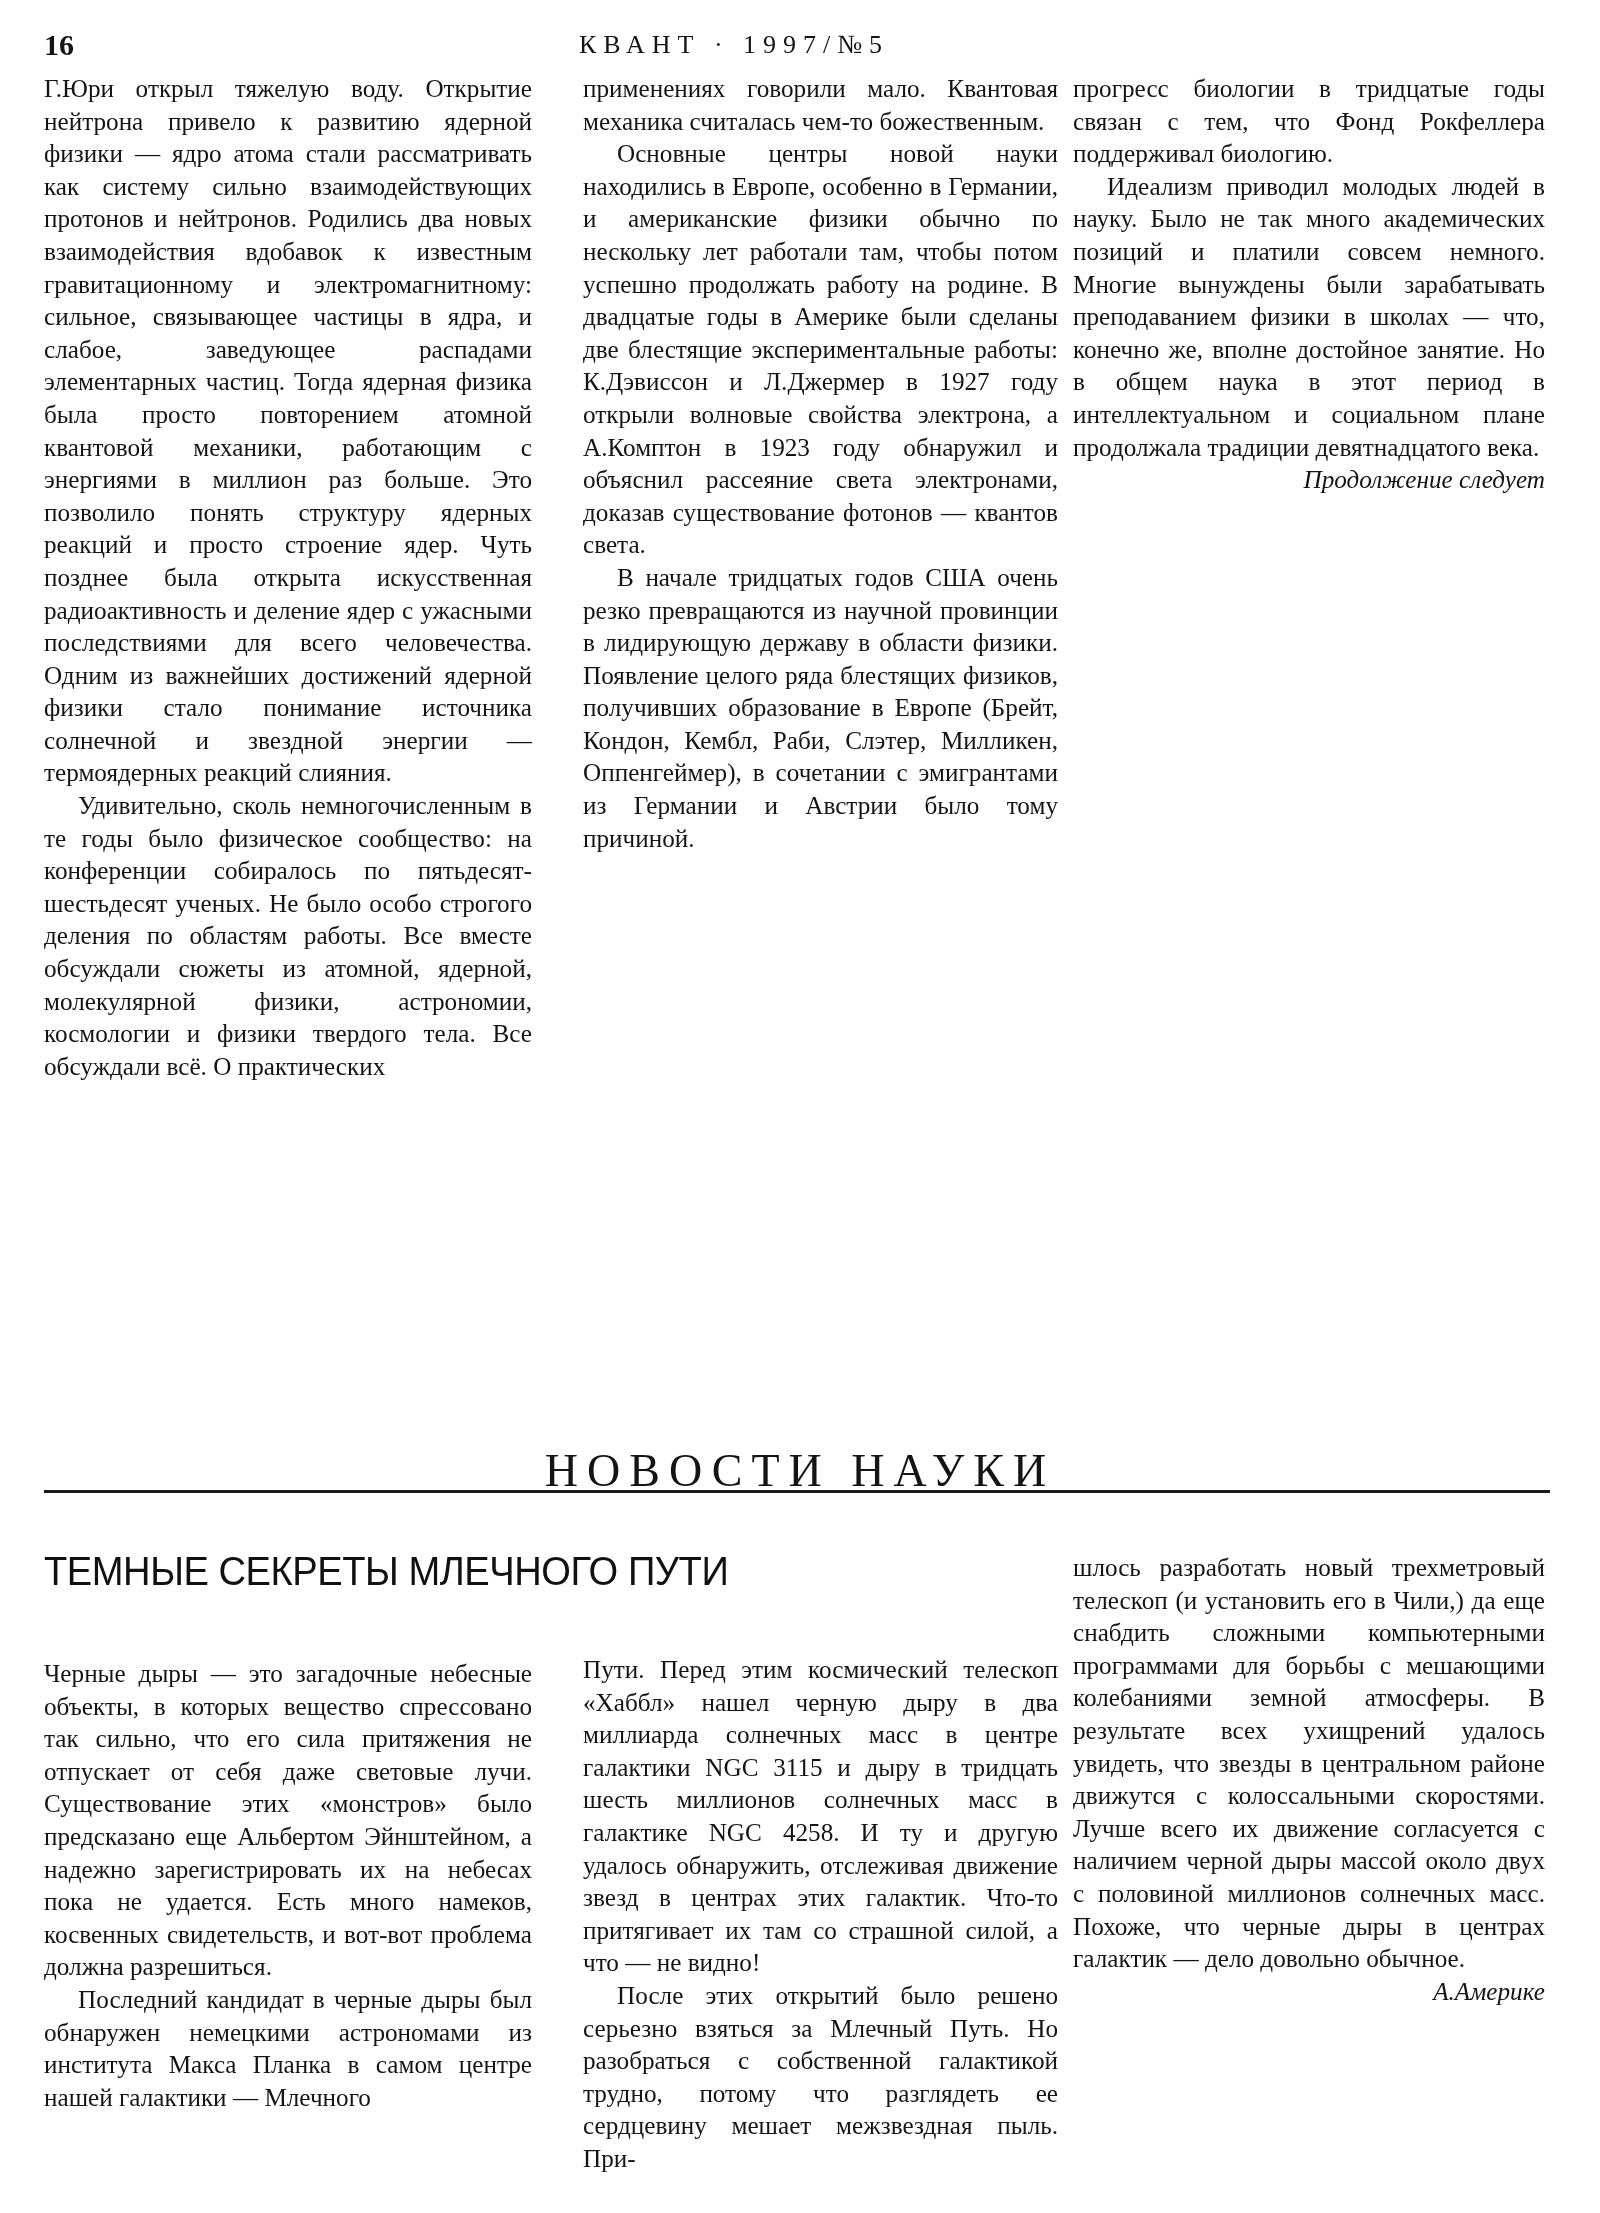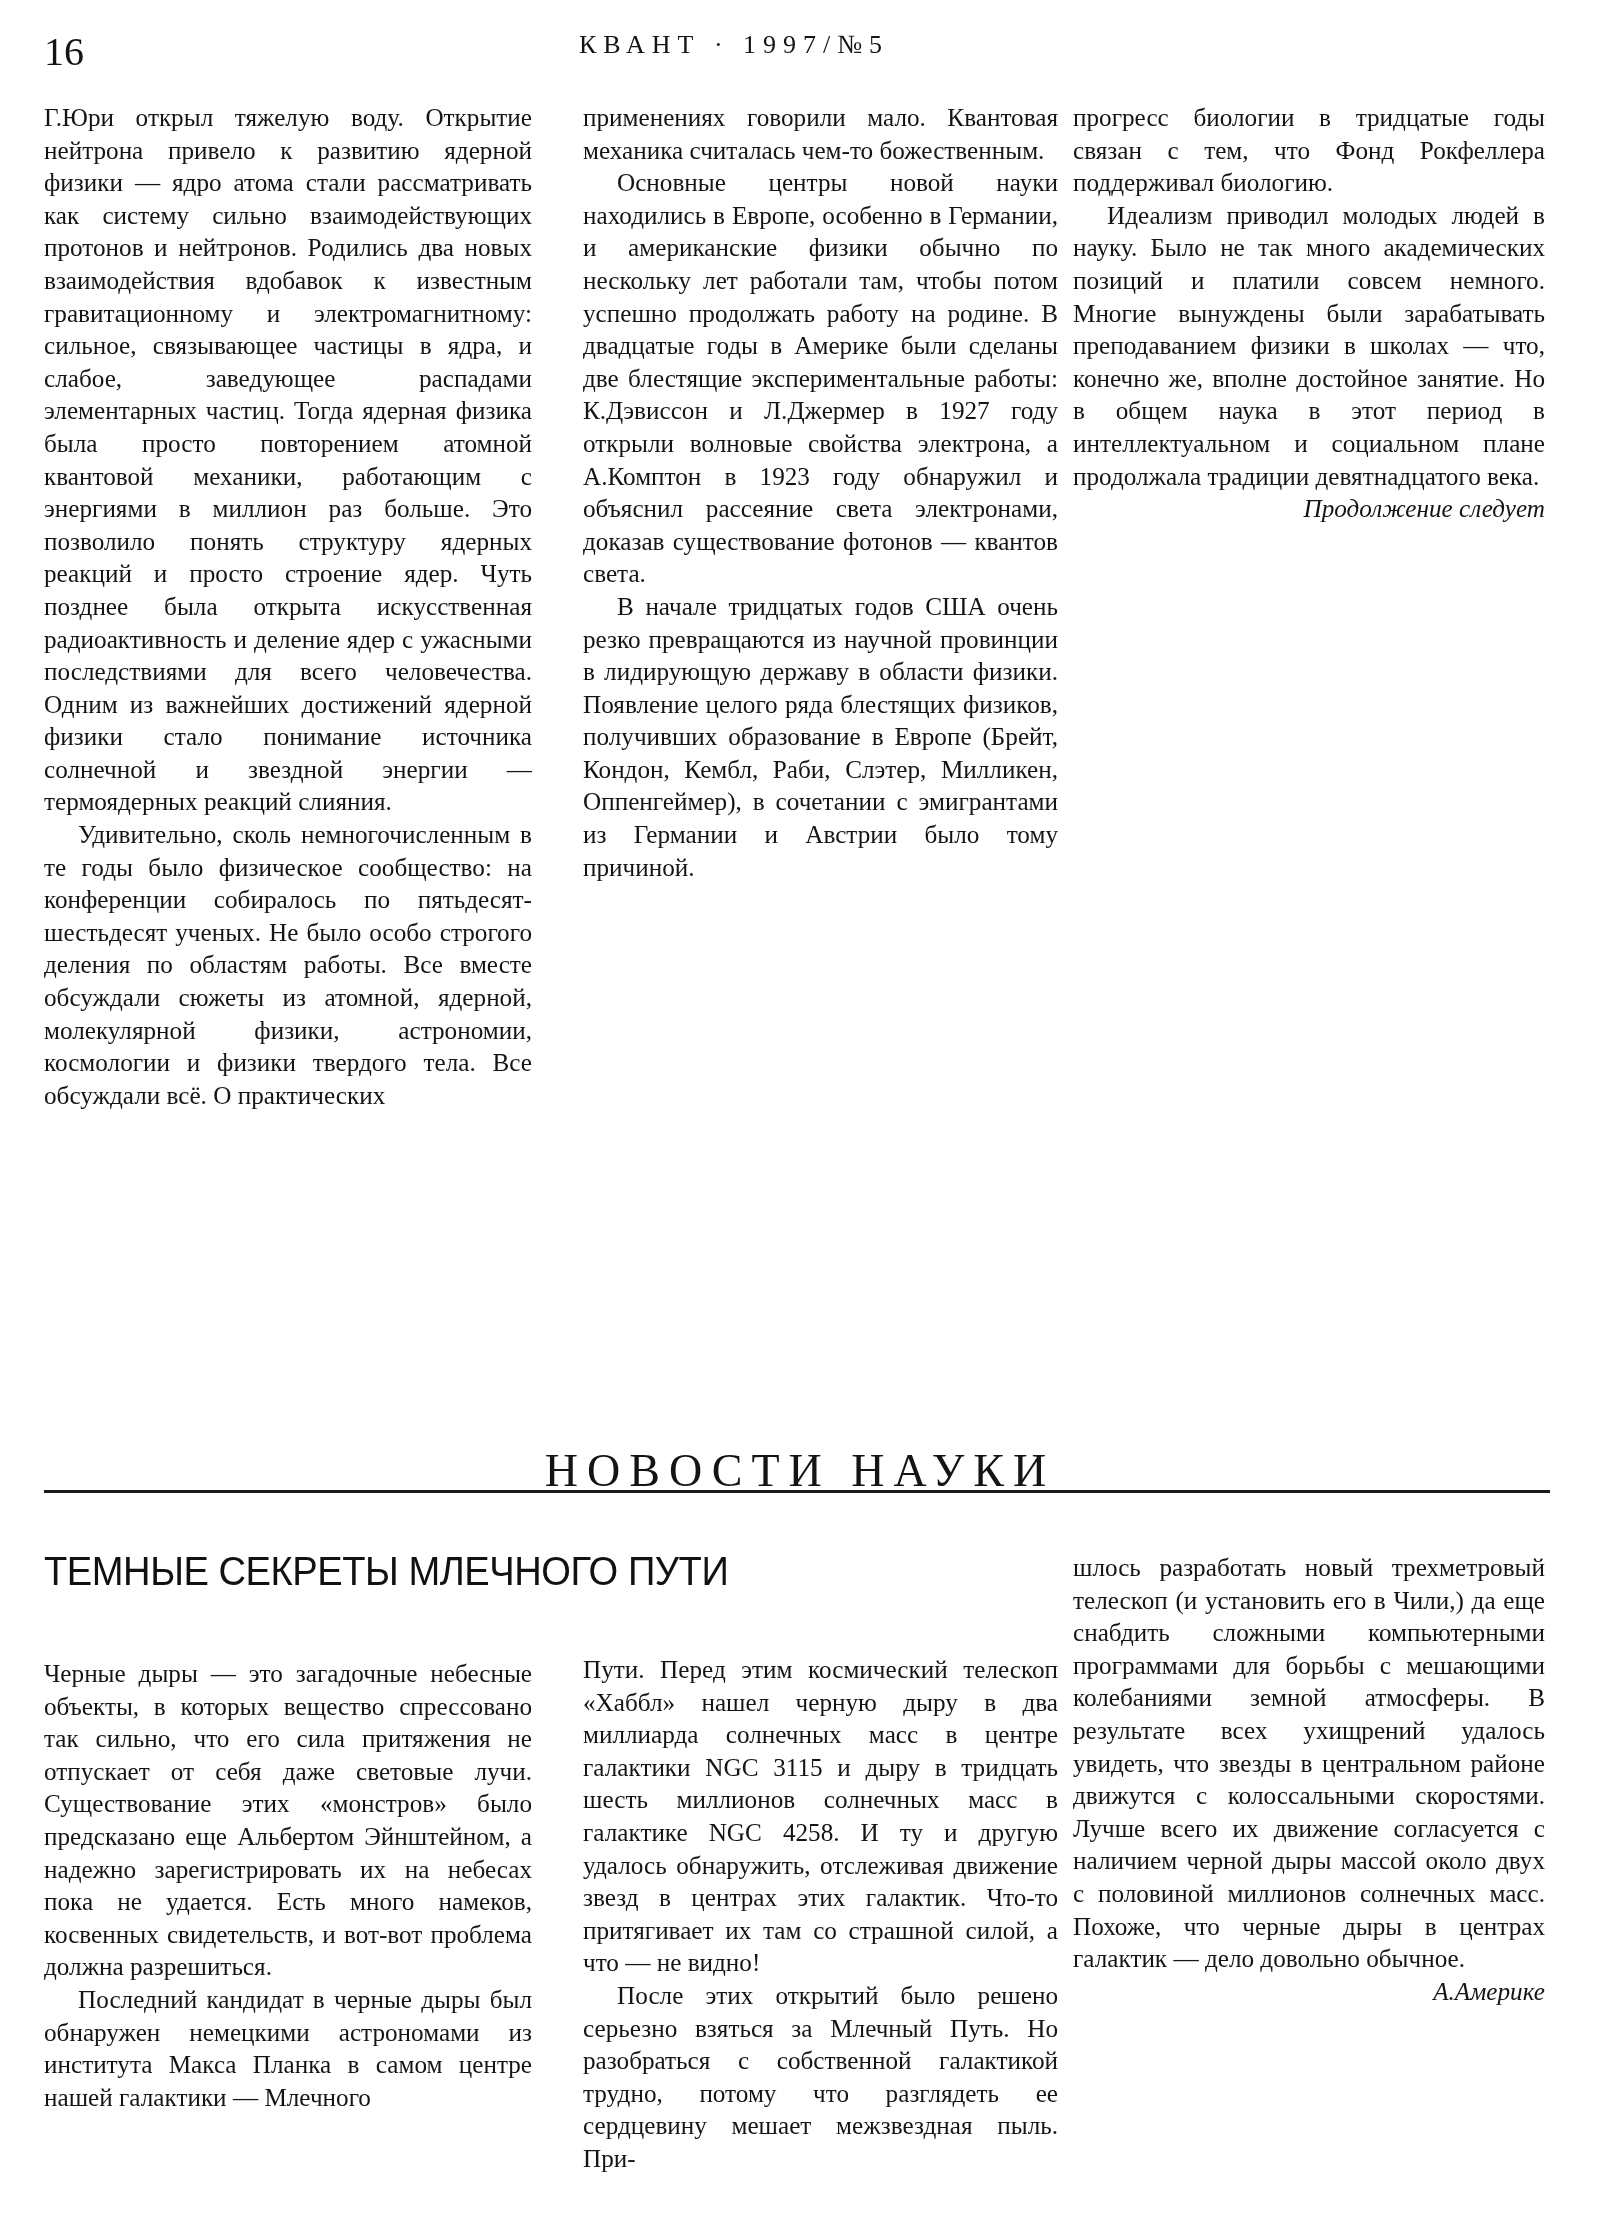--- a/index.html
+++ b/index.html
@@ -4,38 +4,39 @@
   <style>
     html, body { margin: 0; padding: 0; background: #ffffff; }
     body {
       width: 1600px; height: 2213px; position: relative; overflow: hidden;
       font-family: "Liberation Serif", "DejaVu Serif", serif; color: #141414;
     }
     .running-head {
       position: absolute; top: 22px; left: 0; width: 1600px; height: 40px;
     }
     .page-num {
-      position: absolute; left: 44px; top: 6px; font-size: 40px;
+      position: absolute; left: 44px; top: 6px; font-size: 30px;
       font-family: "Liberation Serif", serif;
+      font-weight: bold;
     }
     .journal {
       position: absolute; left: 0; width: 1468px; top: 8px; text-align: center;
       font-size: 26px; letter-spacing: 7px;
       font-family: Liberation Serif, serif;
     }
     .col {
       position: absolute; font-size: 25.2px; line-height: 32.6px;
       text-align: justify; hyphens: manual;
     }
     .col p { margin: 0; }
     .col p.indent { text-indent: 34px; }
     .col1 { left: 44px; width: 488px; }
     .col2 { left: 560px; width: 475px; margin-left: 23px; }
     .col3 { left: 1073px; width: 472px; }
-    .top .col { top: 102px; }
+    .top .col { top: 73px; }
     .continued {
       text-align: right; font-style: italic; margin-top: 4px;
     }
     .section-head {
       position: absolute; top: 1444px; left: 0; width: 1600px; text-align: center;
       font-size: 46px; letter-spacing: 9px;
       font-family: "Liberation Serif", serif;
     }
     .rule {
       position: absolute; top: 1490px; left: 44px; width: 1506px; height: 3px; background: #1a1a1a;

